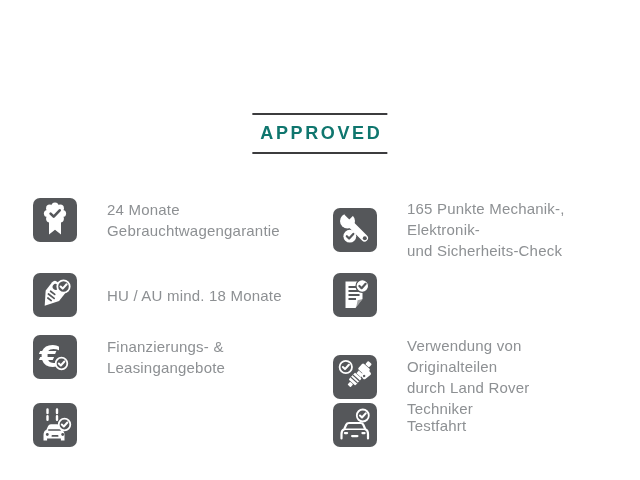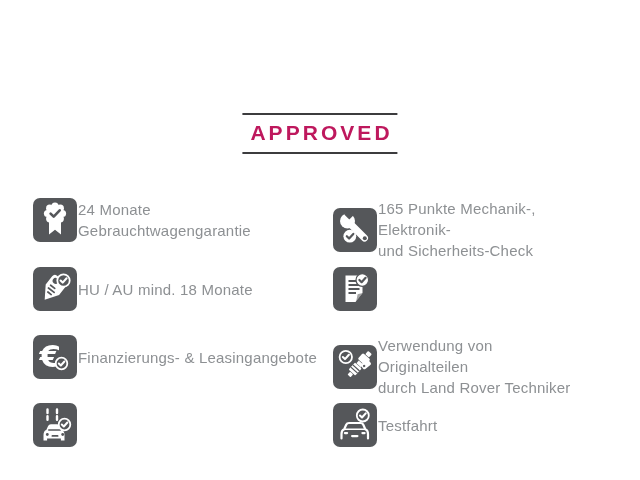--- a/index.html
+++ b/index.html
@@ -9,29 +9,29 @@
     font-family:"Liberation Sans",sans-serif;
   }
   
   .approved-box{
     position:absolute;top:113px;left:50%;transform:translateX(-50%);
     border-top:2px solid #3c3c3e;border-bottom:2px solid #3c3c3e;
     padding:5px 8px 6px;
   }
   .approved-box .word{
     display:block;
-    font-size:21px;font-weight:bold;color:#be185d;
+    font-size:18px;font-weight:bold;color:#0f766e;
     letter-spacing:0.145em;margin-right:-0.145em;
     line-height:26px;white-space:nowrap;
   }
   
-  .row{position:absolute;display:flex;align-items:center;gap:1px}
+  .row{position:absolute;display:flex;align-items:center;gap:30px}
   .row.col-left{left:33px;width:300px}
   .row.col-right{left:333px;width:249px}
-  .r1{top:198px}.r2{top:267px}.r3{top:335px}.r4{top:403px}
+  .r1{top:198px}.r2{top:273px}.r3{top:335px}.r4{top:403px}
   .tile{
     width:44px;height:44px;flex:0 0 44px;
     background:#55575a;border-radius:7px;
     display:flex;align-items:center;justify-content:center;
   }
   .tile svg{width:44px;height:44px;display:block}
   .label{
     font-size:15px;line-height:21px;color:#8d9093;
     white-space:pre-line;letter-spacing:0.2px;
   }

